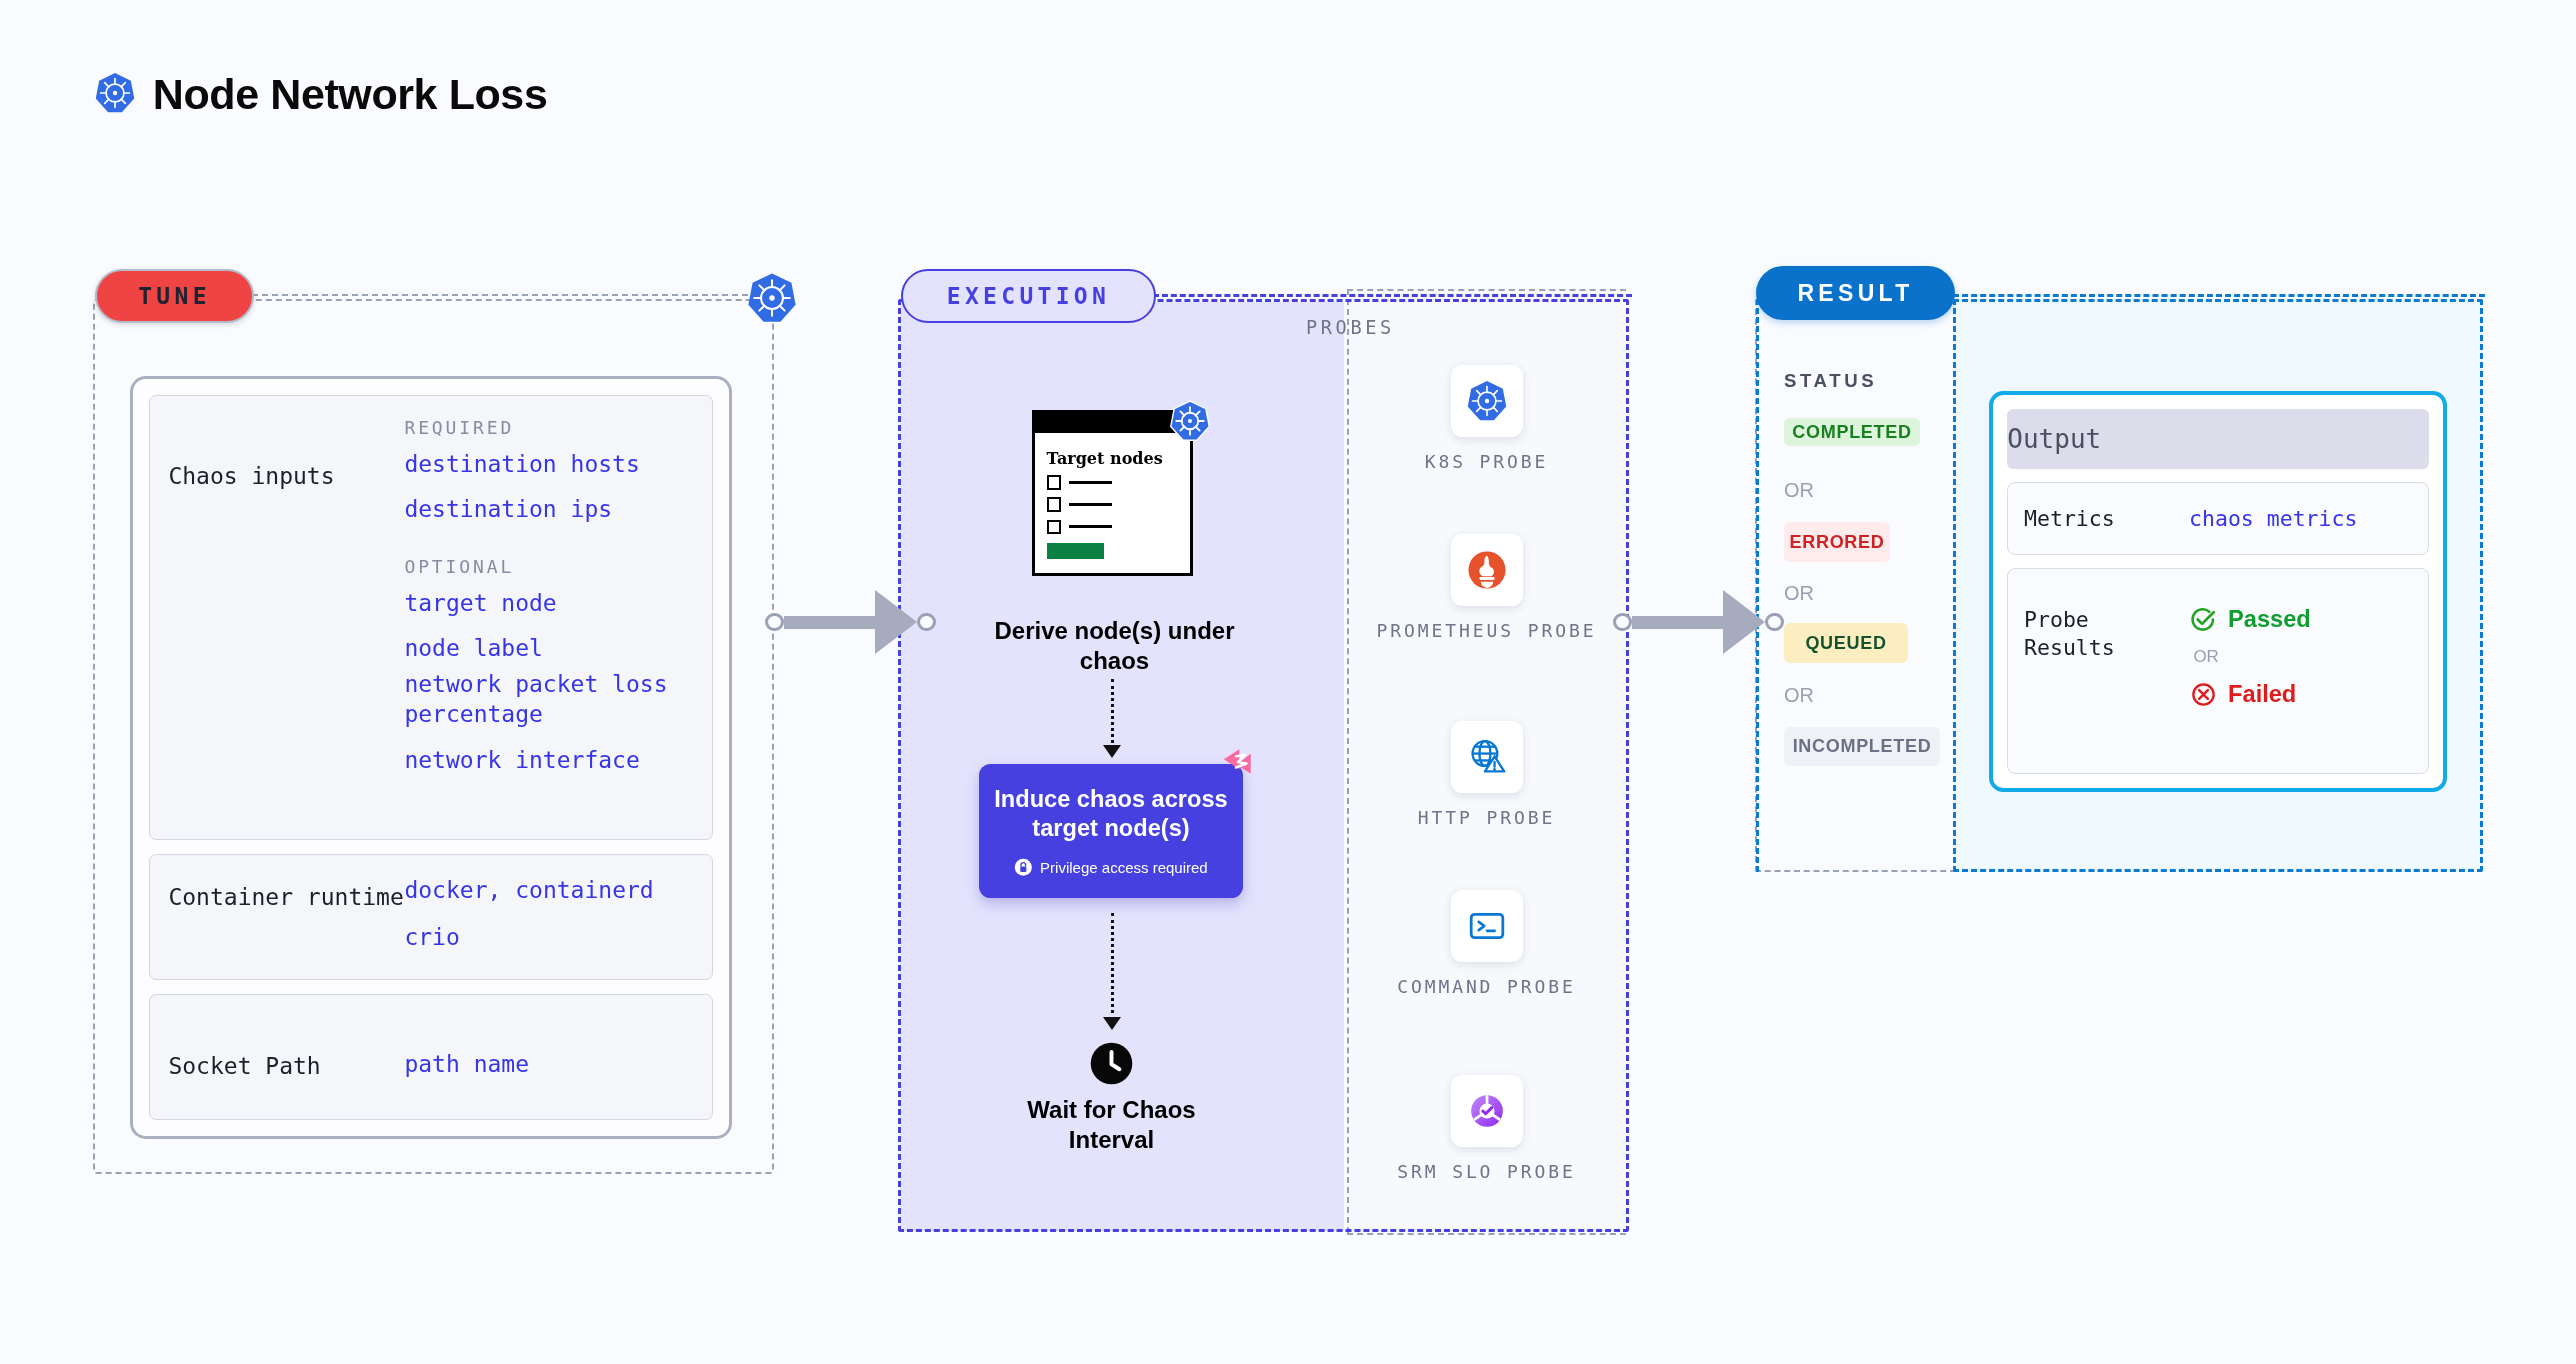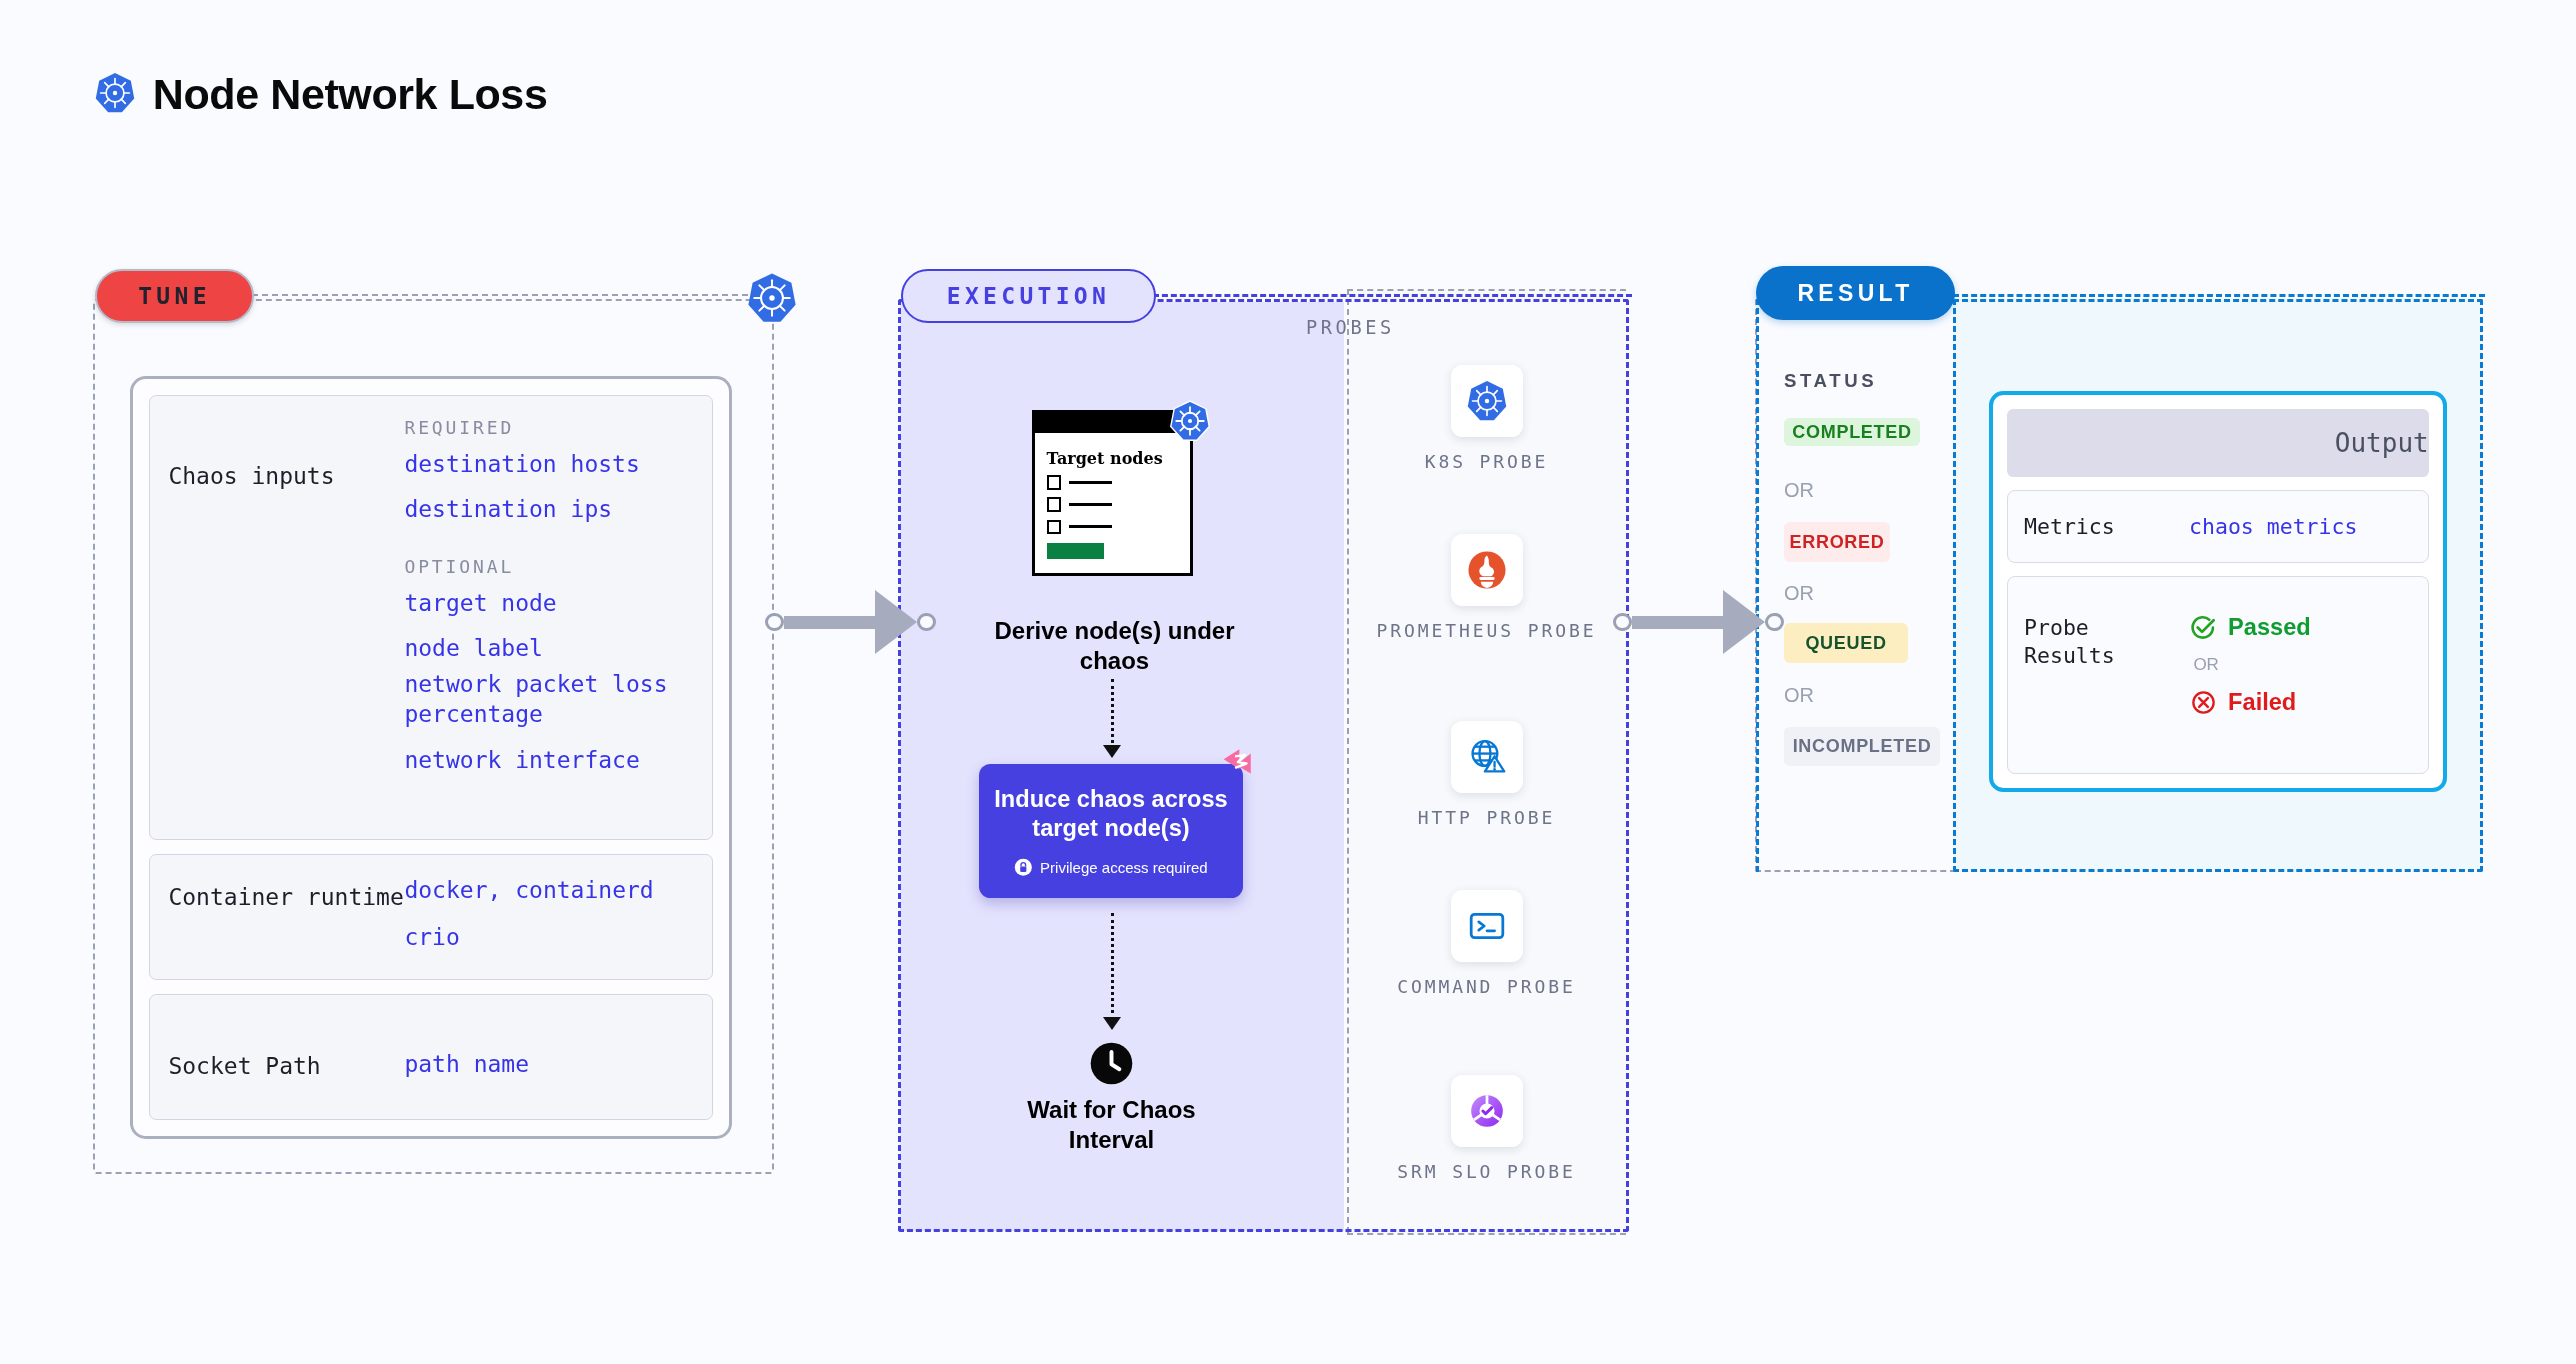--- a/index.html
+++ b/index.html
@@ -122,21 +122,21 @@
   #result-dash{position:absolute;left:1953px;top:294px;width:532px;height:0;border-top:3.6px dashed #0b7ad1;z-index:2;}
 
   #status-label{position:absolute;left:1784px;top:370px;font-size:18.6px;color:#4a5061;letter-spacing:3.6px;font-weight:bold;}
   .badge{position:absolute;border-radius:5.7px;display:flex;align-items:center;justify-content:center;
      font-family:"Liberation Sans",sans-serif;font-weight:bold;font-size:18px;letter-spacing:0.7px;}
   .orword{position:absolute;font-family:"Liberation Sans",sans-serif;font-size:20px;color:#9aa0b0;}
 
   #output-card{position:absolute;left:1989px;top:391px;width:458px;height:401px;
      border:4.3px solid #12aae8;border-radius:14.3px;background:#fff;box-sizing:border-box;
      padding:14.3px;display:flex;flex-direction:column;gap:13px;}
-  #output-head{height:68px;background:#dcdceb;border-radius:6.4px;display:flex;align-items:center;justify-content:flex-end;}
+  #output-head{height:60px;background:#dcdceb;border-radius:6.4px;display:flex;align-items:center;justify-content:flex-start;}
   #output-head span{font-size:26px;color:#4a5061;}
   .out-row{border:1.4px solid #d9dce6;border-radius:8px;background:#fafbfe;box-sizing:border-box;display:flex;padding:17px 15.8px;}
   .out-row .lbl{font-size:21.5px;color:#1d1f28;width:165px;flex:none;line-height:1.3;}
   #metrics-row{height:73px;align-items:center;}
   #metrics-val{font-size:21.5px;color:#3734e8;}
   #probe-row{flex:1 1 auto;}
   #probe-row .lbl{padding-top:20px;}
   .result-line{display:flex;align-items:center;gap:10px;}
   .result-line span{font-family:"Liberation Sans",sans-serif;font-weight:bold;font-size:23.6px;}
   #passed-text{color:#0f9d30;}

